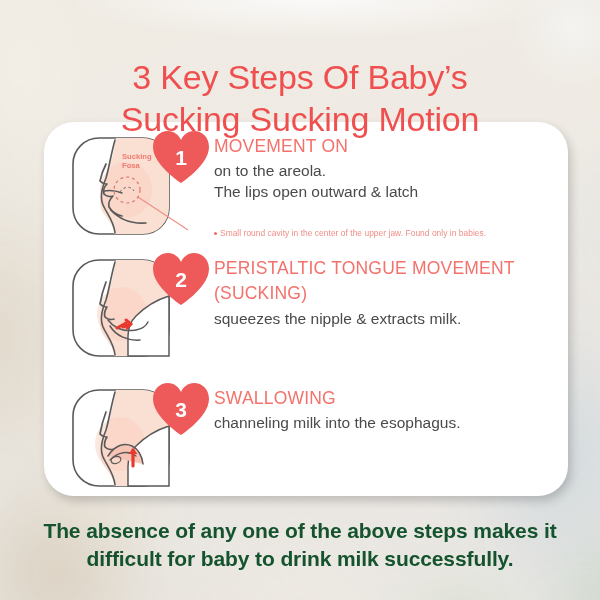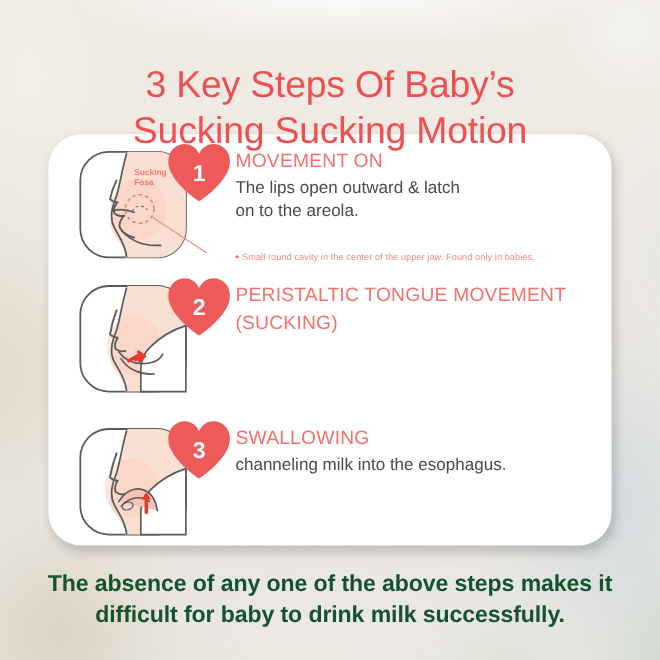--- a/index.html
+++ b/index.html
@@ -45,20 +45,21 @@
     font-size:34px;font-weight:normal;line-height:1.23;letter-spacing:-0.2px;
     color:#ef4f4f;
   }
   #title .l{display:block;}
 
   
   #card{
     position:absolute;z-index:2;left:44px;top:122px;width:512px;height:374px;
     background:#fff;border-radius:30px;
     box-shadow:3px 5px 10px rgba(40,38,36,.22);
+    padding-left:12px;
   }
 
   .step{position:absolute;left:0;top:0;width:100%;}
   #step1{top:6px;}
   #step2{top:128px;}
   #step3{top:258px;}
 
   .art{position:absolute;left:26px;top:6px;width:118px;height:104px;}
   .copy{position:absolute;left:170px;top:8px;right:10px;}
 
@@ -136,22 +137,22 @@
     <div style="position:absolute;left:106px;top:0px;">
       <svg width="62" height="58" viewBox="0 0 62 58">
         <path d="M31 55 C31 55 3 37 3 19 C3 9 10 3 18 3 C24 3 29 7 31 12
                  C33 7 38 3 44 3 C52 3 59 9 59 19 C59 37 31 55 31 55 Z" fill="#ee5a5a"></path>
         <text x="31" y="31" fill="#ffffff" font-size="21" font-weight="bold" text-anchor="middle" dominant-baseline="middle" font-family="Liberation Sans, sans-serif">1</text>
       </svg>
     </div>
 
     <div class="copy">
       <p class="head">MOVEMENT ON</p>
+      <p class="body">on to the areola.</p>
       <p class="body">The lips open outward &amp; latch</p>
-      <p class="body">on to the areola.</p>
     </div>
 
     <div class="note">
       <span class="dot"></span><span>Small round cavity in the center of the upper jaw. Found only in babies.</span>
     </div>
   </div>
 
   <div class="step" id="step2">
 
     <div class="art">
@@ -178,20 +179,21 @@
       <svg width="62" height="58" viewBox="0 0 62 58">
         <path d="M31 55 C31 55 3 37 3 19 C3 9 10 3 18 3 C24 3 29 7 31 12
                  C33 7 38 3 44 3 C52 3 59 9 59 19 C59 37 31 55 31 55 Z" fill="#ee5a5a"></path>
         <text x="31" y="31" fill="#ffffff" font-size="21" font-weight="bold" text-anchor="middle" dominant-baseline="middle" font-family="Liberation Sans, sans-serif">2</text>
       </svg>
     </div>
 
     <div class="copy">
       <p class="head">PERISTALTIC TONGUE MOVEMENT</p>
       <p class="head" style="margin-bottom:6px;">(SUCKING)</p>
+      <p class="body">squeezes the nipple &amp; extracts milk.</p>
     </div>
   </div>
 
   <div class="step" id="step3">
 
     <div class="art">
       <svg width="118" height="104" viewBox="0 0 118 104">
         <rect x="3" y="4" width="96" height="96" rx="26" ry="26" fill="#ffffff" stroke="#5a5a5a" stroke-width="1.6"></rect>
         <path d="M46 4 H73 A26 26 0 0 1 99 30 V74 A26 26 0 0 1 73 100 H44
                  C44 92 38 86 34 80 C28 72 30 62 34 54 C37 46 38 34 42 24 Z" fill="#fadfd3"></path>

